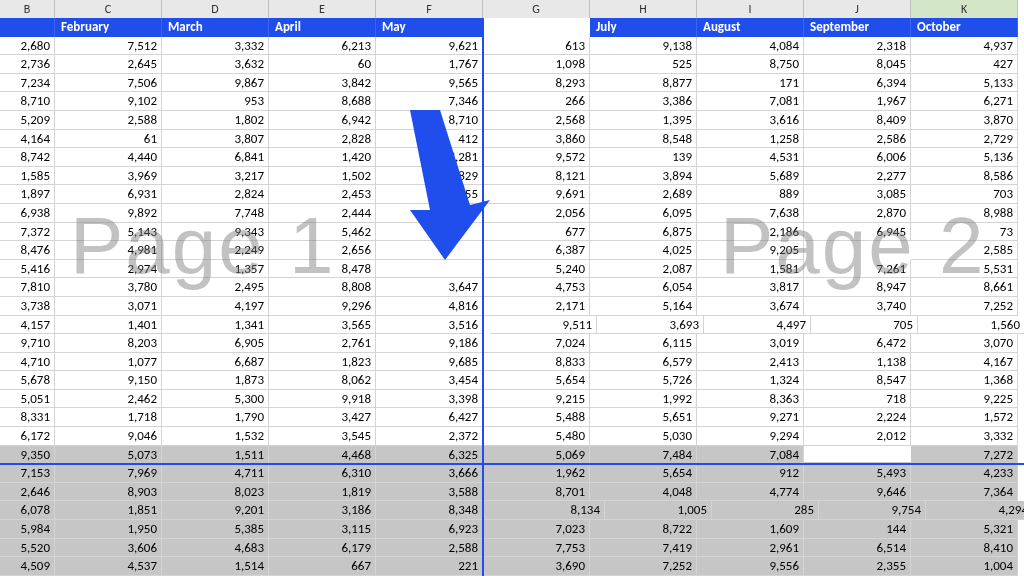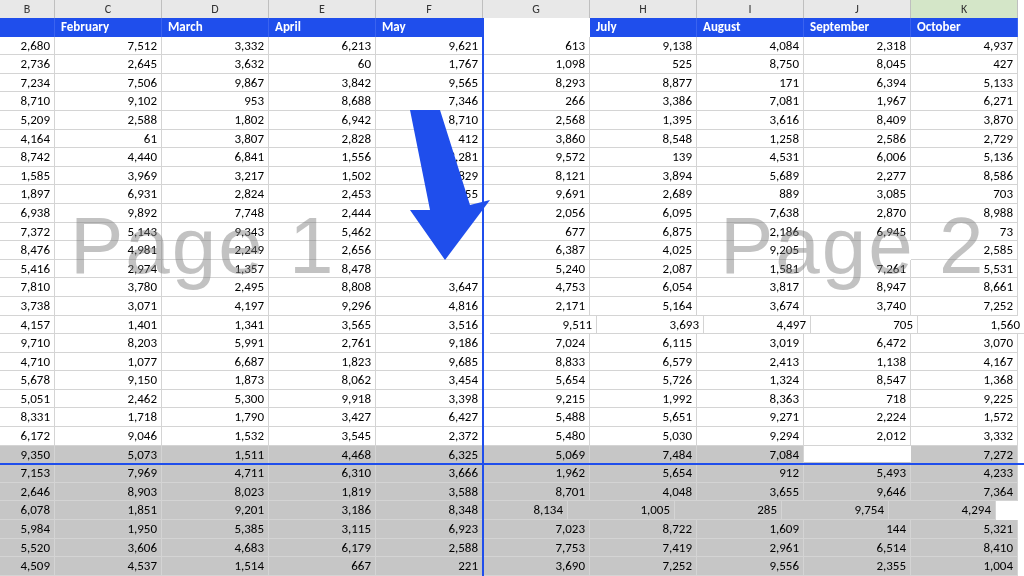--- a/index.html
+++ b/index.html
@@ -118,21 +118,21 @@
         <div class="cell" style="width: 107px;">3,860</div>
         <div class="cell" style="width: 107px;">8,548</div>
         <div class="cell" style="width: 107px;">1,258</div>
         <div class="cell" style="width: 107px;">2,586</div>
         <div class="cell" style="width: 107px;">2,729</div>
       </div>
       <div class="row">
         <div class="cell" style="width: 55px;">8,742</div>
         <div class="cell" style="width: 107px;">4,440</div>
         <div class="cell" style="width: 107px;">6,841</div>
-        <div class="cell" style="width: 107px;">1,556</div>
+        <div class="cell" style="width: 107px;">1,420</div>
         <div class="cell" style="width: 107px;">8,281</div>
         <div class="cell" style="width: 107px;">9,572</div>
         <div class="cell" style="width: 107px;">139</div>
         <div class="cell" style="width: 107px;">4,531</div>
         <div class="cell" style="width: 107px;">6,006</div>
         <div class="cell" style="width: 107px;">5,136</div>
       </div>
       <div class="row">
         <div class="cell" style="width: 55px;">1,585</div>
         <div class="cell" style="width: 107px;">3,969</div>
@@ -237,21 +237,21 @@
         <div class="cell" style="width: 107px;">3,516</div>
         <div class="cell" style="width: 107px; margin-left: 7px;">9,511</div>
         <div class="cell" style="width: 107px;">3,693</div>
         <div class="cell" style="width: 107px;">4,497</div>
         <div class="cell" style="width: 107px;">705</div>
         <div class="cell" style="width: 107px;">1,560</div>
       </div>
       <div class="row">
         <div class="cell" style="width: 55px;">9,710</div>
         <div class="cell" style="width: 107px;">8,203</div>
-        <div class="cell" style="width: 107px;">5,991</div>
+        <div class="cell" style="width: 107px;">6,905</div>
         <div class="cell" style="width: 107px;">2,761</div>
         <div class="cell" style="width: 107px;">9,186</div>
         <div class="cell" style="width: 107px;">7,024</div>
         <div class="cell" style="width: 107px;">6,115</div>
         <div class="cell" style="width: 107px;">3,019</div>
         <div class="cell" style="width: 107px;">6,472</div>
         <div class="cell" style="width: 107px;">3,070</div>
       </div>
       <div class="row">
         <div class="cell" style="width: 55px;">4,710</div>
@@ -338,31 +338,31 @@
         <div class="cell" style="width: 107px;">4,233</div>
       </div>
       <div class="row dimmed">
         <div class="cell" style="width: 55px;">2,646</div>
         <div class="cell" style="width: 107px;">8,903</div>
         <div class="cell" style="width: 107px;">8,023</div>
         <div class="cell" style="width: 107px;">1,819</div>
         <div class="cell" style="width: 107px;">3,588</div>
         <div class="cell" style="width: 107px;">8,701</div>
         <div class="cell" style="width: 107px;">4,048</div>
-        <div class="cell" style="width: 107px;">3,655</div>
+        <div class="cell" style="width: 107px;">4,774</div>
         <div class="cell" style="width: 107px;">9,646</div>
         <div class="cell" style="width: 107px;">7,364</div>
       </div>
       <div class="row dimmed">
         <div class="cell" style="width: 55px;">6,078</div>
         <div class="cell" style="width: 107px;">1,851</div>
         <div class="cell" style="width: 107px;">9,201</div>
         <div class="cell" style="width: 107px;">3,186</div>
         <div class="cell" style="width: 107px;">8,348</div>
-        <div class="cell" style="width: 85px; padding-left: 8px;">8,134</div>
+        <div class="cell" style="width: 122px; padding-left: 8px;">8,134</div>
         <div class="cell" style="width: 107px;">1,005</div>
         <div class="cell" style="width: 107px;">285</div>
         <div class="cell" style="width: 107px;">9,754</div>
         <div class="cell" style="width: 107px;">4,294</div>
       </div>
       <div class="row dimmed">
         <div class="cell" style="width: 55px;">5,984</div>
         <div class="cell" style="width: 107px;">1,950</div>
         <div class="cell" style="width: 107px;">5,385</div>
         <div class="cell" style="width: 107px;">3,115</div>

